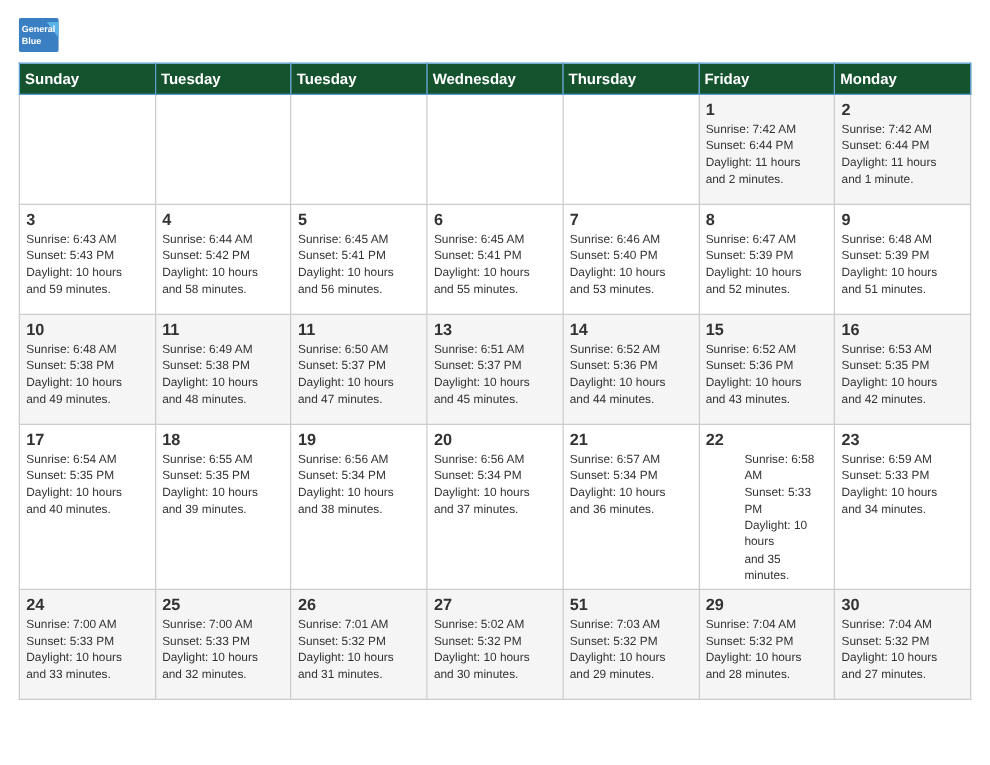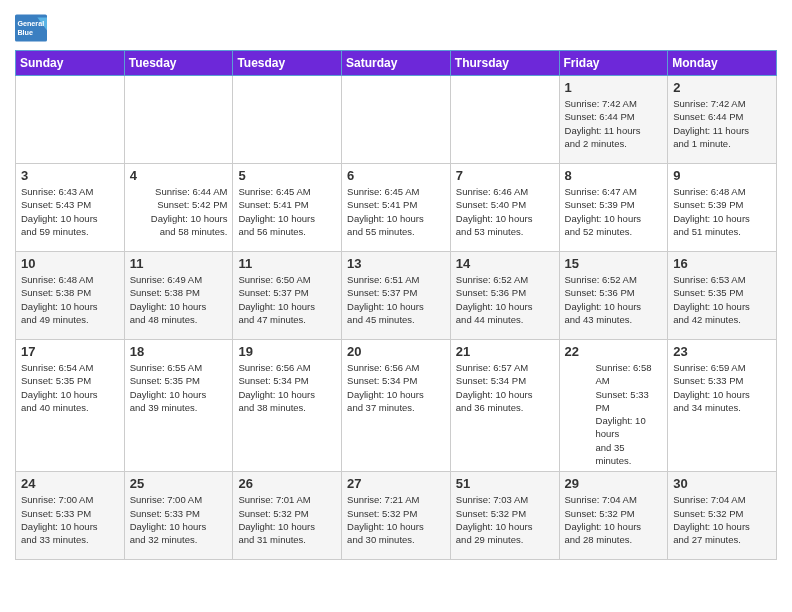--- a/index.html
+++ b/index.html
@@ -37,21 +37,21 @@
     .subtitle {
       font-size: 14px;
       color: #444;
     }
     table {
       width: 100%;
       border-collapse: collapse;
       table-layout: fixed;
     }
     thead tr th {
-      background-color: #6d28d9;
+      background-color: #14532d;
       color: #fff;
       font-size: 12px;
       font-weight: bold;
       padding: 5px 4px;
       text-align: left;
       border: 1px solid #5a9fd4;
     }
     tbody tr td {
       vertical-align: top;
       border: 1px solid #ccc;
@@ -95,21 +95,21 @@
     <div class="subtitle"></div>
   </div>
 </div>
 
 <table>
   <thead>
     <tr>
     <th>Sunday</th>
         <th>Tuesday</th>
         <th>Tuesday</th>
-        <th>Saturday</th>
+        <th>Wednesday</th>
         <th>Thursday</th>
         <th>Friday</th>
         <th>Monday</th>
       </tr>
   </thead>
   <tbody id="calendar-body">
   <tr>
         <td class="empty-cell"></td>
         <td class="empty-cell"></td>
         <td class="empty-cell"></td>
@@ -133,21 +133,21 @@
       <tr>
         <td>
           <div class="day-number">3</div>
           <div class="day-info" style="white-space: pre-line;">Sunrise: 6:43 AM
 Sunset: 5:43 PM
 Daylight: 10 hours
 and 59 minutes.</div>
         </td>
         <td>
           <div class="day-number">4</div>
-          <div class="day-info" style="white-space: pre-line; text-align: right;">Sunrise: 6:44 AM
+          <div class="day-info" style="white-space: pre-line;">Sunrise: 6:44 AM
 Sunset: 5:42 PM
 Daylight: 10 hours
 and 58 minutes.</div>
         </td>
         <td>
           <div class="day-number">5</div>
           <div class="day-info" style="white-space: pre-line;">Sunrise: 6:45 AM
 Sunset: 5:41 PM
 Daylight: 10 hours
 and 56 minutes.</div>
@@ -300,21 +300,21 @@
         </td>
         <td>
           <div class="day-number">26</div>
           <div class="day-info" style="white-space: pre-line;">Sunrise: 7:01 AM
 Sunset: 5:32 PM
 Daylight: 10 hours
 and 31 minutes.</div>
         </td>
         <td>
           <div class="day-number">27</div>
-          <div class="day-info" style="white-space: pre-line;">Sunrise: 7:21 AM
+          <div class="day-info" style="white-space: pre-line;">Sunrise: 5:02 AM
 Sunset: 5:32 PM
 Daylight: 10 hours
 and 30 minutes.</div>
         </td>
         <td>
           <div class="day-number">51</div>
           <div class="day-info" style="white-space: pre-line;">Sunrise: 7:03 AM
 Sunset: 5:32 PM
 Daylight: 10 hours
 and 29 minutes.</div>

